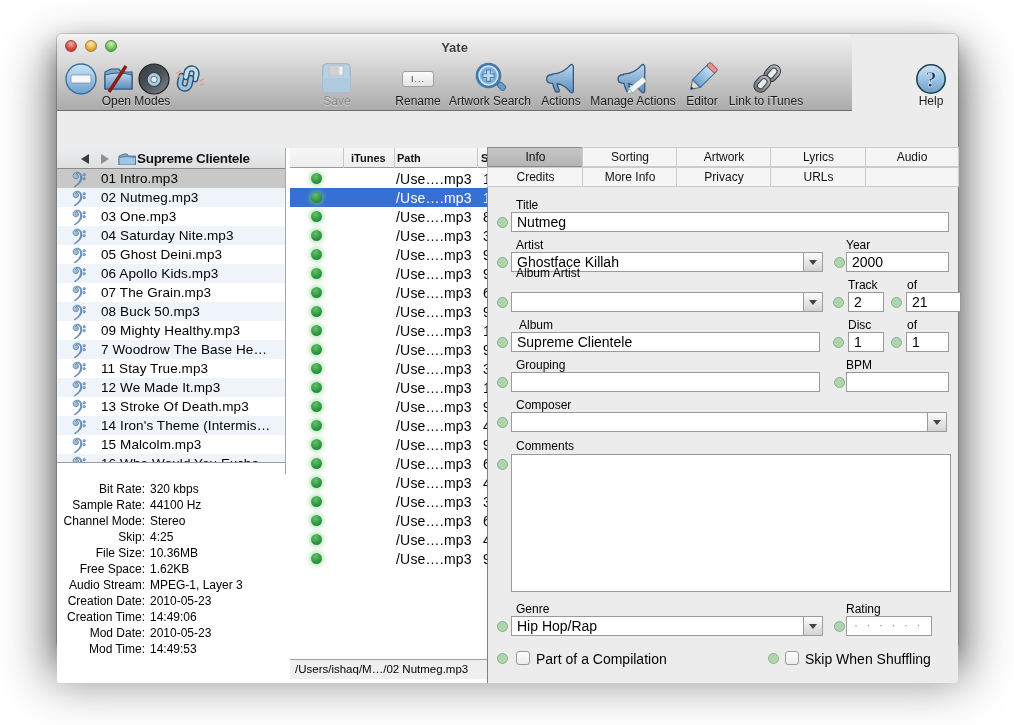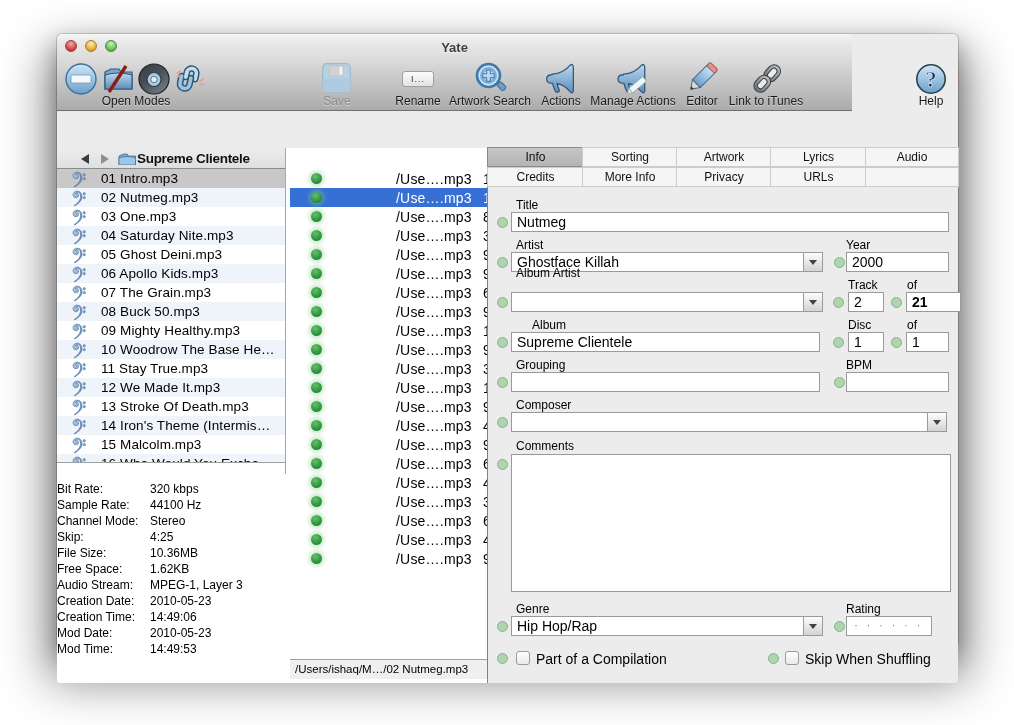--- a/index.html
+++ b/index.html
@@ -26,21 +26,21 @@
   background:linear-gradient(#ecedee,#dddfe1); border-bottom:1px solid #8b8b8b;
   font-size:13px; font-weight:bold; color:#111; }
 #sidehead .t { position:absolute; left:80px; top:3px; font-size:13.5px; letter-spacing:-0.3px; }
 #filelist { position:absolute; left:0; top:21px; width:228px; height:294px; background:#fff; overflow:hidden; border-bottom:1px solid #9e9e9e; }
 .frow { position:absolute; left:0; width:228px; height:19px; font-size:13.5px; color:#000; white-space:nowrap; overflow:hidden;text-decoration:underline; }
 .frow .txt { position:absolute; left:44px; top:2px; letter-spacing:0.1px; }
 .frow.alt { background:#eff3fa; }
 .frow.sel { background:#c8c8c8; }
 #fileinfo { position:absolute; left:0; top:316px; width:228px; height:219px; background:#fff;
   font-size:12px; color:#000; }
-.ilab { position:absolute; width:88px; }
+.ilab { position:absolute; width:88px; text-align:right; }
 .ival { position:absolute; left:93px; }
 #middle { position:absolute; left:233px; top:0; width:197px; height:535px; background:#fff; overflow:hidden;}
 #midhead { position:absolute; left:0; top:0; width:197px; height:20px; background:linear-gradient(#f7f7f7,#ededed);
   border-bottom:1px solid #9b9b9b; font-size:11px; font-weight:bold; color:#111; }
 .mrow { position:absolute; left:0; width:197px; height:19px; font-size:14px; color:#000; }
 .mrow.sel { background:#3670d5; color:#fff; }
 .mdot { position:absolute; left:21px; top:4px; width:11px; height:11px; border-radius:50%;
   background:radial-gradient(circle at 40% 30%, #66c166, #2c9440 60%, #1d7330);
   box-shadow:0 0 4px 2px rgba(130,205,130,0.5); }
 .mpath { position:absolute; left:106px; top:2px; letter-spacing:0.2px;}
@@ -242,21 +242,21 @@
 <div class="frow" style="top:152px">
             <svg class="abs" style="left:15px;top:2px" width="14" height="17" viewBox="0 0 13.5 16.5">
               <use href="#bassclef"></use>
             </svg>
             <span class="txt">09 Mighty Healthy.mp3</span>
           </div>
 <div class="frow alt" style="top:171px">
             <svg class="abs" style="left:15px;top:2px" width="14" height="17" viewBox="0 0 13.5 16.5">
               <use href="#bassclef"></use>
             </svg>
-            <span class="txt">10 Woodrow The Base He…</span>
+            <span class="txt">7 Woodrow The Base He…</span>
           </div>
 <div class="frow" style="top:190px">
             <svg class="abs" style="left:15px;top:2px" width="14" height="17" viewBox="0 0 13.5 16.5">
               <use href="#bassclef"></use>
             </svg>
             <span class="txt">11 Stay True.mp3</span>
           </div>
 <div class="frow alt" style="top:209px">
             <svg class="abs" style="left:15px;top:2px" width="14" height="17" viewBox="0 0 13.5 16.5">
               <use href="#bassclef"></use>
@@ -309,20 +309,28 @@
           <div class="ival" style="top:146px">14:49:06</div>
 <div class="ilab" style="top:162px">Mod Date:</div>
           <div class="ival" style="top:162px">2010-05-23</div>
 <div class="ilab" style="top:178px">Mod Time:</div>
           <div class="ival" style="top:178px">14:49:53</div>
 </div>
       </div>
 <div id="gapstrip" style="position:absolute;left:228px;top:0;width:5px;height:535px;background:#ffffff"></div>
 <div style="position:absolute;left:228px;top:0;width:1px;height:326px;background:#a6a6a6"></div>
 <div id="middle">
+<div id="midhead">
+ <span class="abs" style="left:61px;top:4px">iTunes</span>
+ <span class="abs" style="left:107px;top:4px">Path</span>
+ <span class="abs" style="left:191px;top:4px">S</span>
+ <div class="abs" style="left:53px;top:0;width:1px;height:20px;background:#c8c8c8"></div>
+ <div class="abs" style="left:104px;top:0;width:1px;height:20px;background:#c8c8c8"></div>
+ <div class="abs" style="left:187px;top:0;width:1px;height:20px;background:#c8c8c8"></div>
+</div>
 <div class="mrow" style="top:21px">
           <div class="mdot"></div>
           <span class="mpath">/Use….mp3</span>
           <span class="msz">1</span>
         </div>
 <div class="mrow sel" style="top:40px">
           <div class="mdot"></div>
           <span class="mpath">/Use….mp3</span>
           <span class="msz">1</span>
         </div>
@@ -447,22 +455,22 @@
 <div class="flabel" style="left:28px;top:118px">Album Artist</div>
 <div class="flabel" style="left:360px;top:130px">Track</div>
 <div class="flabel" style="left:419px;top:130px">of</div>
 <div class="gdot" style="left:9px;top:149px"></div>
 <div class="finput" style="left:23px;top:144px;width:312px;">
           <div class="combo-btn"></div>
         </div>
 <div class="gdot" style="left:345px;top:149px"></div>
 <div class="finput" style="left:360px;top:144px;width:36px;">2</div>
 <div class="gdot" style="left:403px;top:149px"></div>
-<div class="finput" style="left:418px;top:144px;width:55px;font-weight:bold;">21</div>
-<div class="flabel" style="left:44px;top:170px">Album</div>
+<div class="finput" style="left:418px;top:144px;width:55px;">21</div>
+<div class="flabel" style="left:31px;top:170px">Album</div>
 <div class="flabel" style="left:360px;top:170px">Disc</div>
 <div class="flabel" style="left:419px;top:170px">of</div>
 <div class="gdot" style="left:9px;top:189px"></div>
 <div class="finput" style="left:23px;top:184px;width:309px;">Supreme Clientele</div>
 <div class="gdot" style="left:345px;top:189px"></div>
 <div class="finput" style="left:360px;top:184px;width:36px;">1</div>
 <div class="gdot" style="left:403px;top:189px"></div>
 <div class="finput" style="left:418px;top:184px;width:43px;">1</div>
 <div class="flabel" style="left:28px;top:210px">Grouping</div>
 <div class="flabel" style="left:358px;top:210px">BPM</div>

